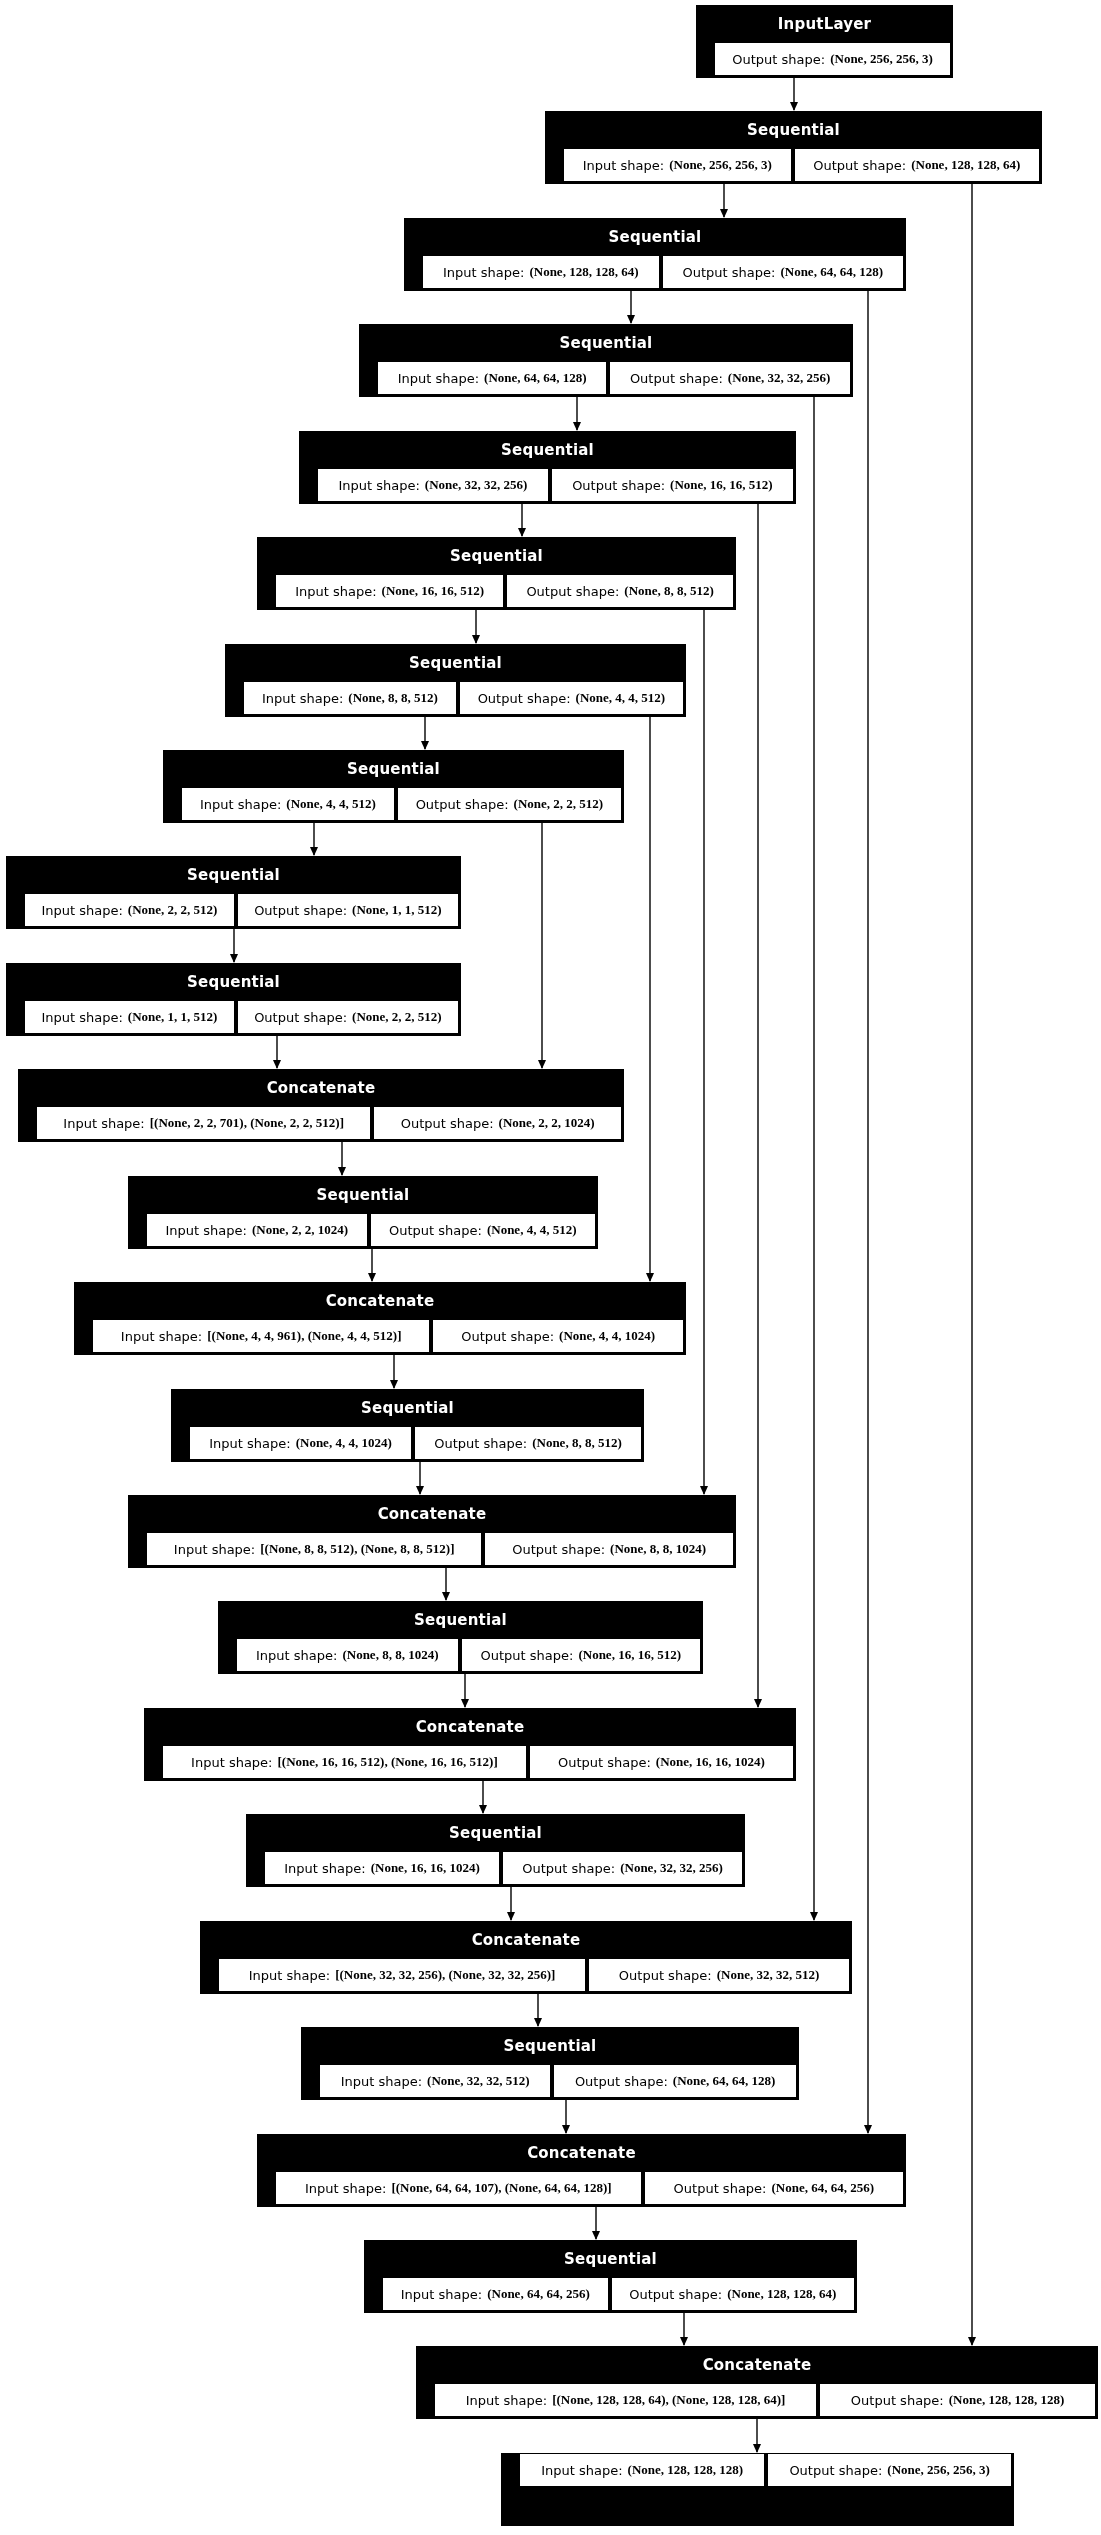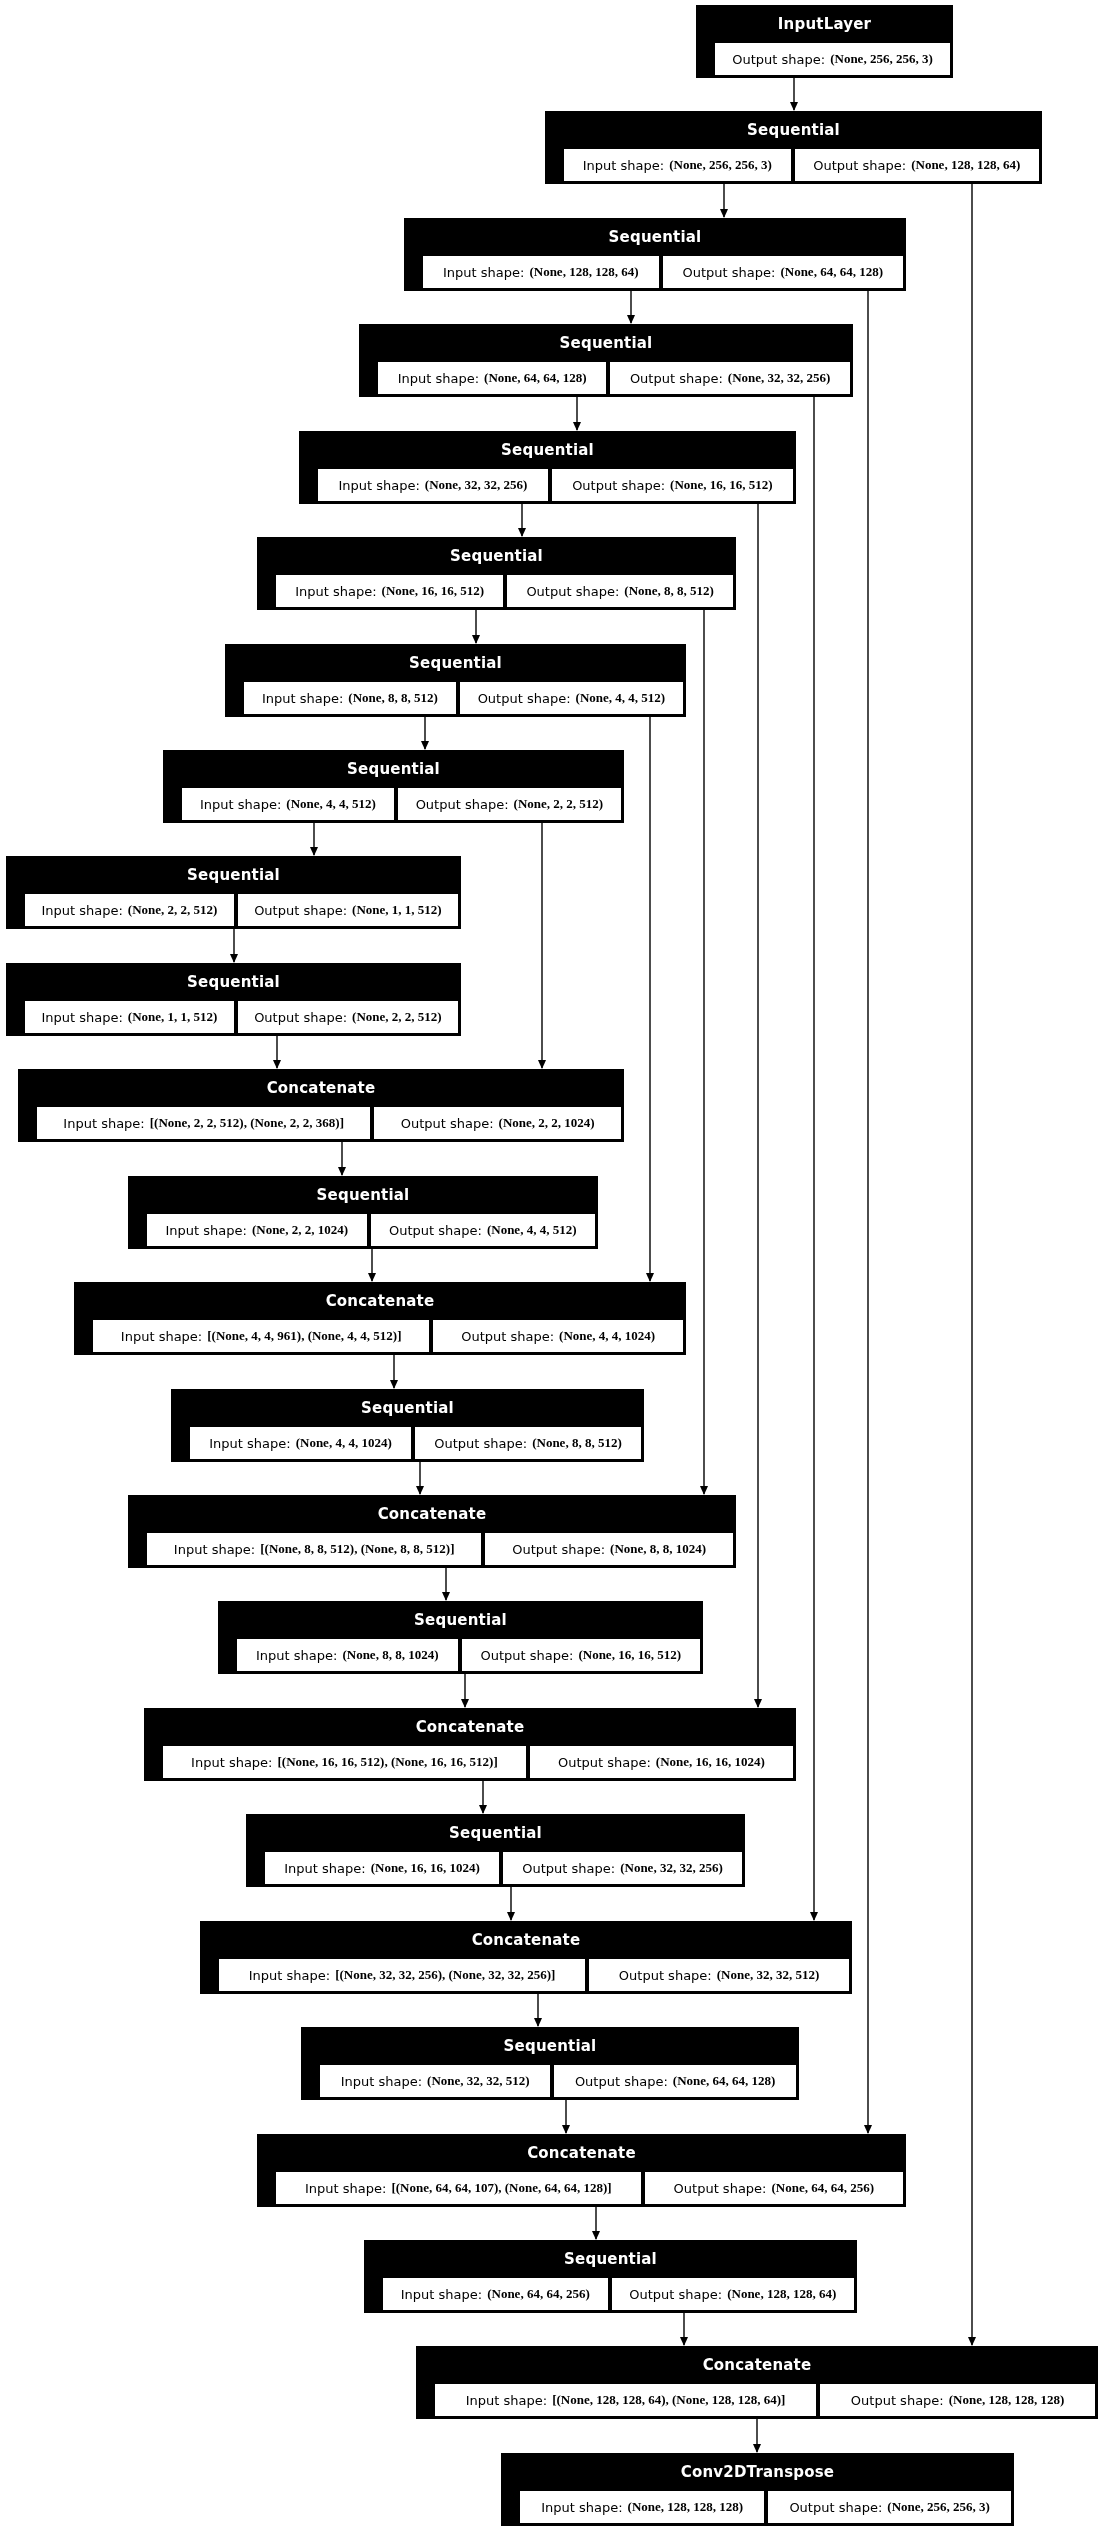--- a/index.html
+++ b/index.html
@@ -181,21 +181,21 @@
           <span class="pre">Output shape:</span>
           <span class="val">(None, 2, 2, 512)</span>
         </div>
       </div>
     </div>
     <div class="node" style="left: 18px; top: 1069px; width: 606px;">
       <div class="title">Concatenate</div>
       <div class="cells">
         <div class="cell">
           <span class="pre">Input shape:</span>
-          <span class="val">[(None, 2, 2, 512), (None, 2, 2, 368)]</span>
+          <span class="val">[(None, 2, 2, 701), (None, 2, 2, 512)]</span>
         </div>
         <div class="cell">
           <span class="pre">Output shape:</span>
           <span class="val">(None, 2, 2, 1024)</span>
         </div>
       </div>
     </div>
     <div class="node" style="left: 128px; top: 1176px; width: 470px;">
       <div class="title">Sequential</div>
       <div class="cells">
@@ -346,21 +346,20 @@
           <span class="pre">Input shape:</span>
           <span class="val">[(None, 128, 128, 64), (None, 128, 128, 64)]</span>
         </div>
         <div class="cell">
           <span class="pre">Output shape:</span>
           <span class="val">(None, 128, 128, 128)</span>
         </div>
       </div>
     </div>
     <div class="node" style="left: 501px; top: 2453px; width: 513px;">
-      <div class="title">Conv2DTranspose</div>
       <div class="cells">
         <div class="cell">
           <span class="pre">Input shape:</span>
           <span class="val">(None, 128, 128, 128)</span>
         </div>
         <div class="cell">
           <span class="pre">Output shape:</span>
           <span class="val">(None, 256, 256, 3)</span>
         </div>
       </div>

